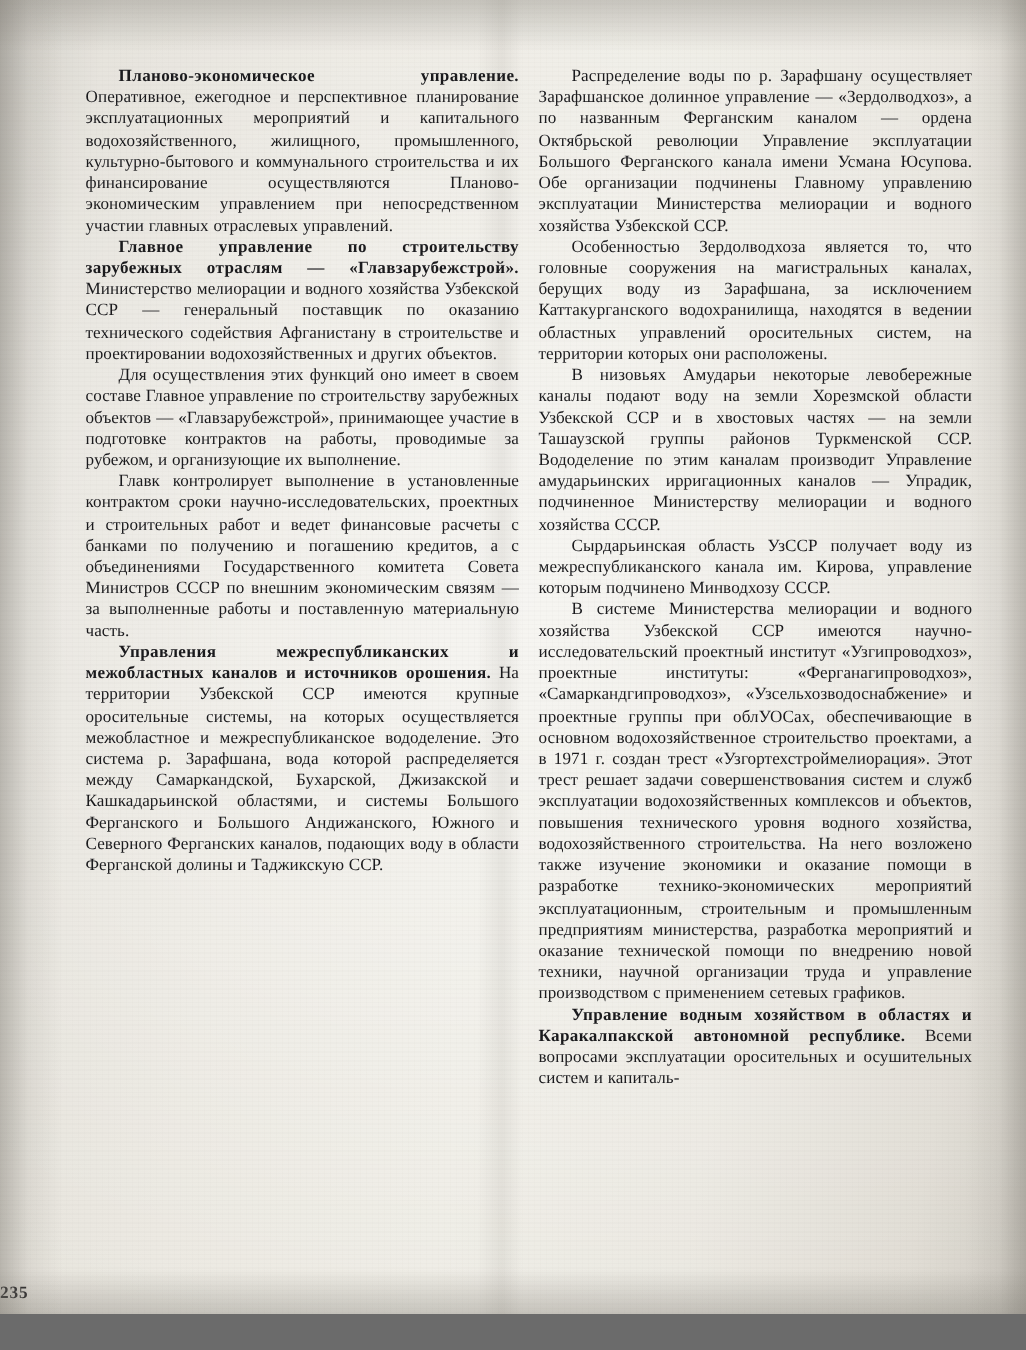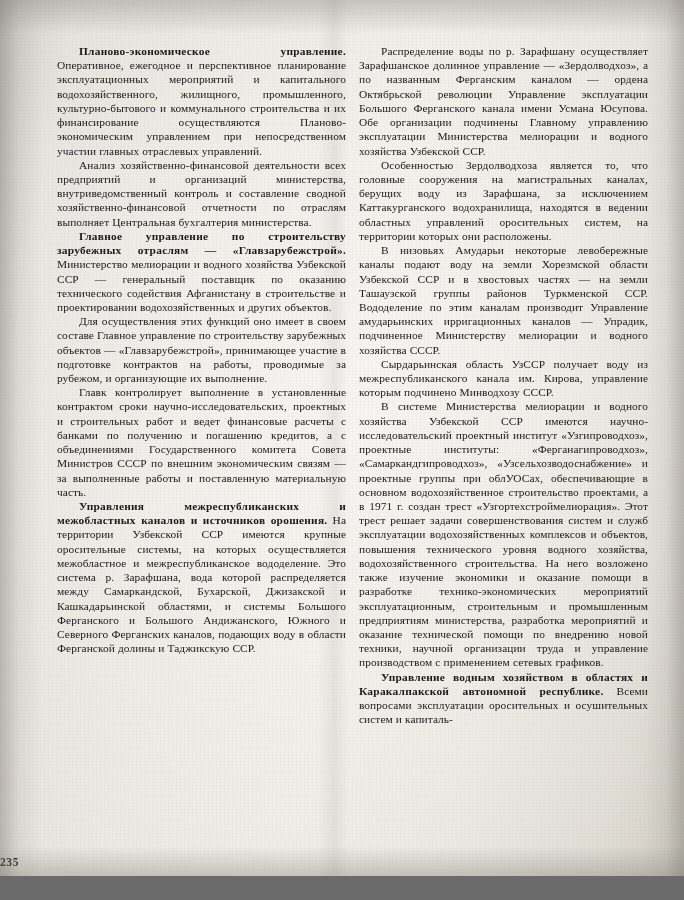--- a/index.html
+++ b/index.html
@@ -126,21 +126,20 @@
 <body>
 
 <div class="page">
   <div class="paper"></div>
   <div class="gutter"></div>
 
   <div class="content">
 
     <div class="col col-left">
       <p class="runon"><b class="lead">Планово-экономическое управление.</b><span> Оперативное, ежегодное и перспективное планирование эксплуатационных мероприятий и капитального водохозяйственного, жилищного, промышленного, культурно-бытового и коммунального строительства и их финансирование осуществляются Планово-экономическим управлением при непосредственном участии главных отраслевых управлений.</span></p>
-      <p><span>Анализ хозяйственно-финансовой деятельности всех предприятий и организаций министерства, внутриведомственный контроль и составление сводной хозяйственно-финансовой отчетности по отраслям выполняет Центральная бухгалтерия министерства.</span></p>
       <p><b class="lead">Главное управление по строительству зарубежных отраслям — «Главзарубежстрой».</b><span> Министерство мелиорации и водного хозяйства Узбекской ССР — генеральный поставщик по оказанию технического содействия Афганистану в строительстве и проектировании водохозяйственных и других объектов.</span></p>
       <p><span>Для осуществления этих функций оно имеет в своем составе Главное управление по строительству зарубежных объектов — «Главзарубежстрой», принимающее участие в подготовке контрактов на работы, проводимые за рубежом, и организующие их выполнение.</span></p>
       <p><span>Главк контролирует выполнение в установленные контрактом сроки научно-исследовательских, проектных и строительных работ и ведет финансовые расчеты с банками по получению и погашению кредитов, а с объединениями Государственного комитета Совета Министров СССР по внешним экономическим связям — за выполненные работы и поставленную материальную часть.</span></p>
       <p><b class="lead">Управления межреспубликанских и межобластных каналов и источников орошения.</b><span> На территории Узбекской ССР имеются крупные оросительные системы, на которых осуществляется межобластное и межреспубликанское вододеление. Это система р. Зарафшана, вода которой распределяется между Самаркандской, Бухарской, Джизакской и Кашкадарьинской областями, и системы Большого Ферганского и Большого Андижанского, Южного и Северного Ферганских каналов, подающих воду в области Ферганской долины и Таджикскую ССР.</span></p>
     </div>
 
     <div class="col col-right">
       <p><span>Распределение воды по р. Зарафшану осуществляет Зарафшанское долинное управление — «Зердолводхоз», а по названным Ферганским каналом — ордена Октябрьской революции Управление эксплуатации Большого Ферганского канала имени Усмана Юсупова. Обе организации подчинены Главному управлению эксплуатации Министерства мелиорации и водного хозяйства Узбекской ССР.</span></p>
       <p><span>Особенностью Зердолводхоза является то, что головные сооружения на магистральных каналах, берущих воду из Зарафшана, за исключением Каттакурганского водохранилища, находятся в ведении областных управлений оросительных систем, на территории которых они расположены.</span></p>
       <p><span>В низовьях Амударьи некоторые левобережные каналы подают воду на земли Хорезмской области Узбекской ССР и в хвостовых частях — на земли Ташаузской группы районов Туркменской ССР. Вододеление по этим каналам производит Управление амударьинских ирригационных каналов — Упрадик, подчиненное Министерству мелиорации и водного хозяйства СССР.</span></p>

